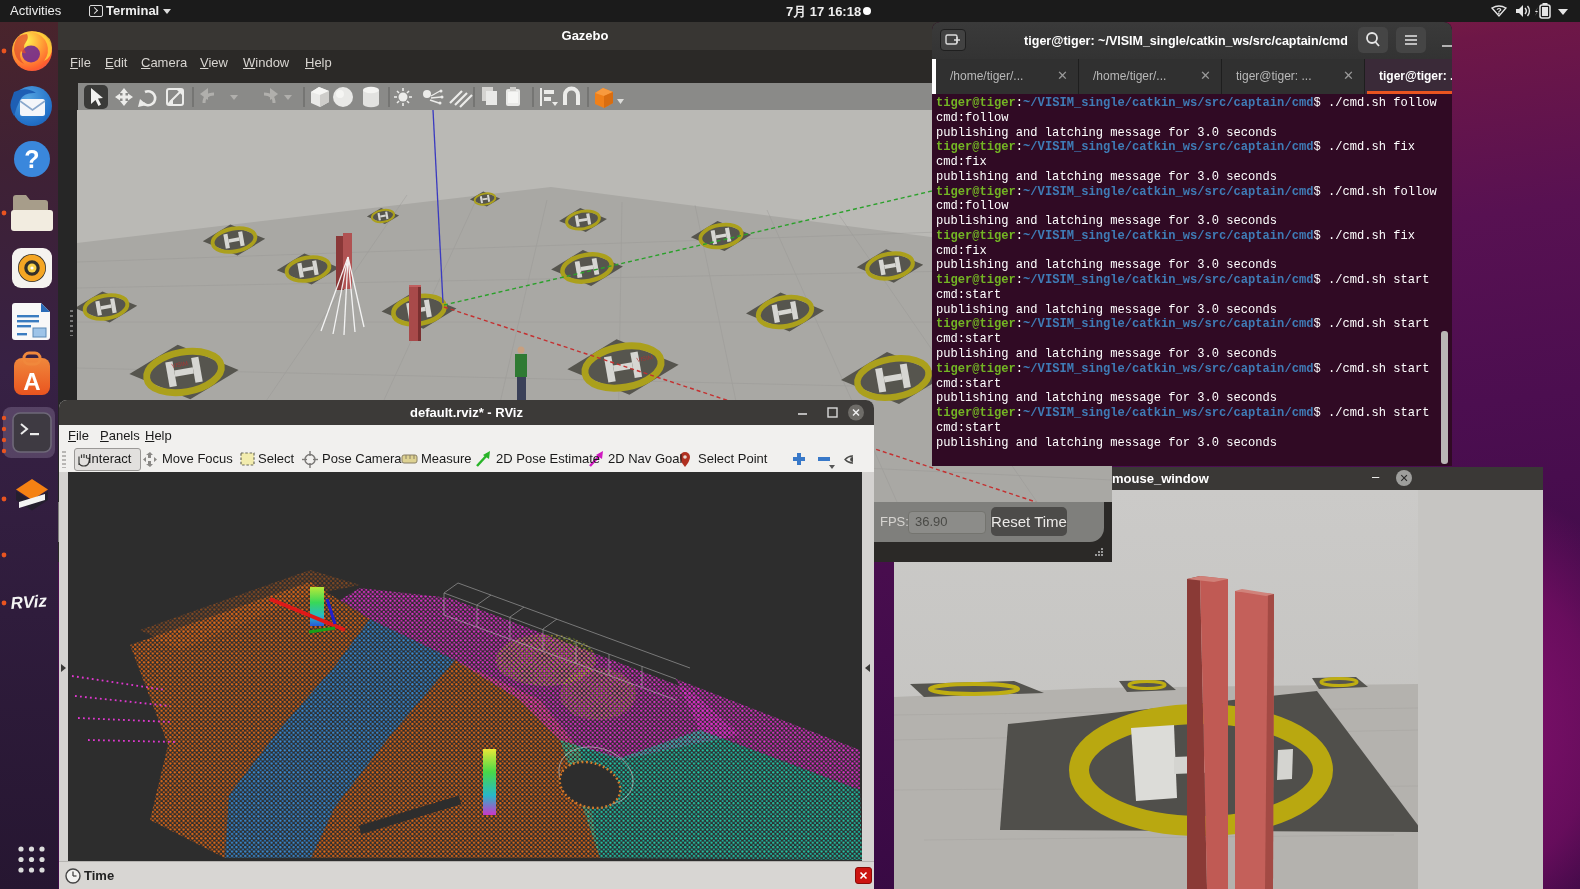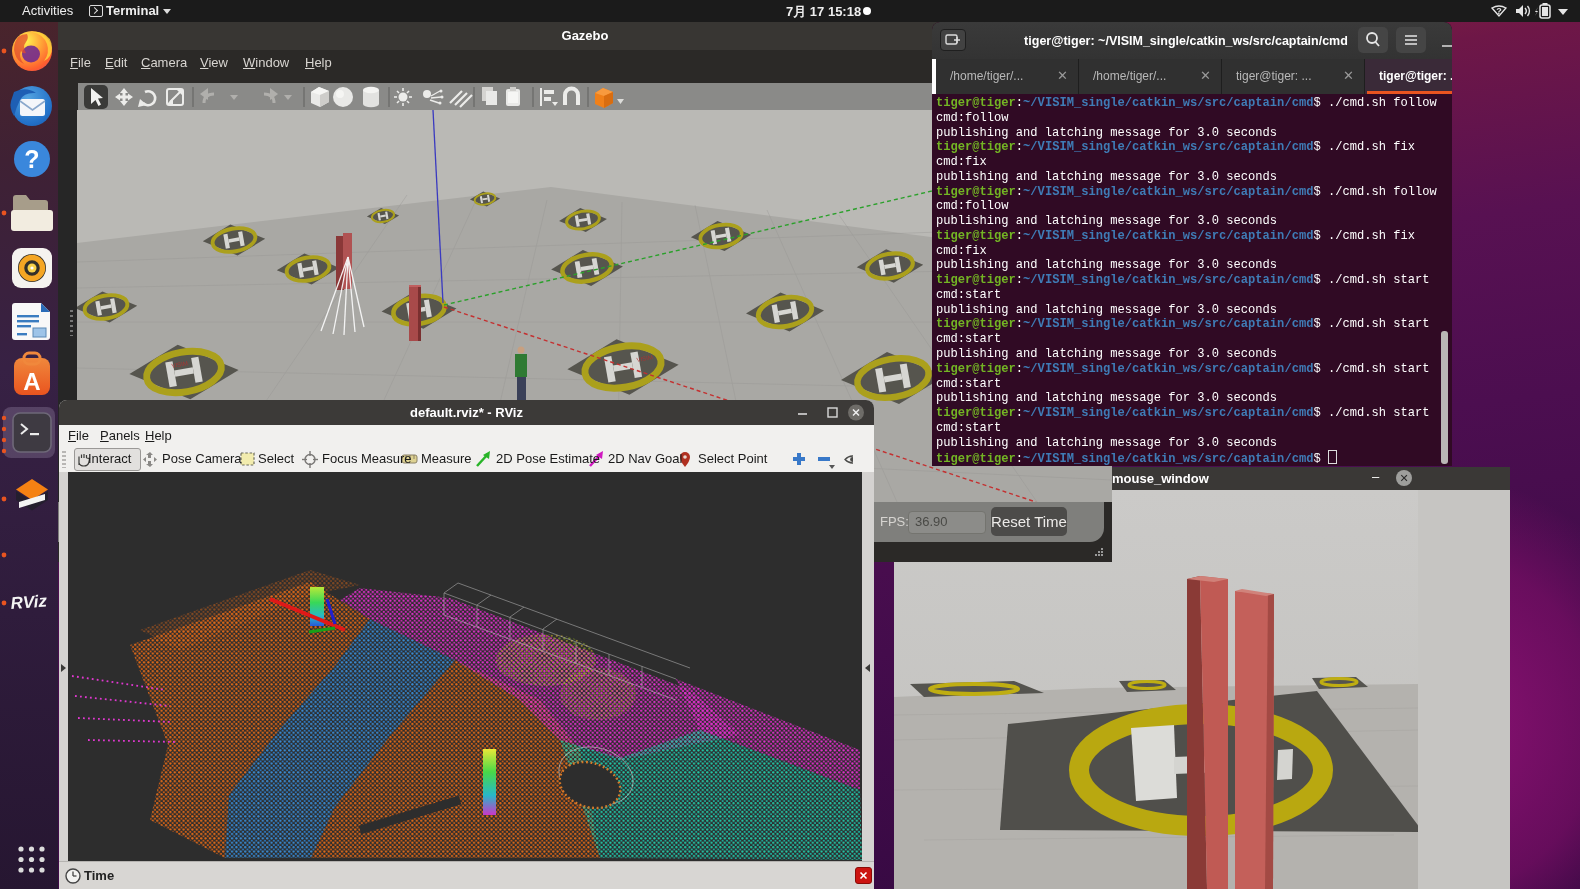--- a/index.html
+++ b/index.html
@@ -7,21 +7,21 @@
   .abs{position:absolute;}
   #screen{position:relative;width:1580px;height:889px;overflow:hidden;background:#4a0d52;}
   
   #wall{left:0;top:0;width:1580px;height:889px;
     background-image:
       radial-gradient(ellipse 300px 330px at 1448px 725px, rgba(148,18,120,.9) 0%, rgba(118,14,100,.75) 50%, rgba(0,0,0,0) 75%),
       linear-gradient(172deg,#b5342a 0%,#942639 10%,#6e1747 22%,#581152 38%,#4c0e50 55%,#440c4c 70%,#3a0a45 88%,#330940 100%);
   }
   
   #topbar{left:0;top:0;width:1580px;height:22px;background:#1b1b1b;z-index:60;color:#eee;font-size:13px;}
-  #topbar .act{left:10px;top:3px;margin-left:12px;}
+  #topbar .act{left:10px;top:3px;}
   #topbar .appname{left:106px;top:3px;font-weight:bold;}
   #topbar .clock{left:786px;top:3px;font-weight:bold;}
   .termico{left:89px;top:5px;width:12px;height:10px;border:1.4px solid #ddd;border-radius:2px;}
   .termico:before{content:"";position:absolute;left:2px;top:2px;width:4px;height:4px;border-left:1.4px solid #ddd;border-bottom:1.4px solid #ddd;transform:rotate(-135deg);}
   .caret{width:0;height:0;border-left:4px solid transparent;border-right:4px solid transparent;border-top:5px solid #ddd;}
   #topbar .c1{left:163px;top:9px;}
   .recdot{left:863px;top:7px;width:8px;height:8px;border-radius:50%;background:#fff;}
   
   #dock{left:0;top:22px;width:58px;height:867px;z-index:55;
     background:linear-gradient(180deg,#49242c 0%,#3f2134 16%,#372144 40%,#2f1c3c 68%,#261631 100%);}
@@ -59,21 +59,21 @@
   #rviz{left:59px;top:400px;width:815px;height:489px;background:#efeeec;z-index:30;border-radius:8px 8px 0 0;}
   #rv-title{position:absolute;left:0;top:0;width:100%;height:25px;background:#3c3a38;border-radius:8px 8px 0 0;
     color:#fff;font-weight:bold;font-size:13px;text-align:center;}
   #rv-menu{position:absolute;left:0;top:25px;width:100%;height:22px;background:#f1f0ee;color:#1a1a1a;font-size:13px;}
   #rv-menu span{position:absolute;top:3px;}
   #rv-menu u{text-decoration:underline;}
   #rv-toolbar{position:absolute;left:0;top:47px;width:100%;height:25px;background:#f1f0ee;border-bottom:1px solid #c9c7c5;color:#1a1a1a;font-size:13px;}
   #rv-toolbar span{position:absolute;top:4px;}
   #rv-time{position:absolute;left:0;top:461px;width:100%;height:28px;background:#d8d6d3;border-top:1px solid #b5b3b0;color:#222;font-size:13px;font-weight:bold;text-align:right;}
   
-  #mousewin{left:894px;top:467px;width:616px;height:422px;background:#c6c5c2;z-index:10;}
+  #mousewin{left:894px;top:467px;width:616px;height:422px;background:#c6c5c2;z-index:10;padding-left:33px;}
   #mw-title{position:absolute;left:0;top:0;width:100%;height:23px;background:#3a3836;color:#fff;font-weight:bold;font-size:13px;}
 </style>
 </head>
 <body>
 <div id="screen">
   <div id="wall" class="abs"></div>
 
   <div id="mousewin" class="abs">
     <div id="mw-title">
         <span style="position:absolute;left:218px;top:4px;">mouse_window</span>
@@ -378,21 +378,20 @@
         <div>publishing and latching message for 3.0 seconds</div>
         <div><span class="g">tiger@tiger</span>:<span class="b">~/VISIM_single/catkin_ws/src/captain/cmd</span>$ ./cmd.sh start</div>
         <div>cmd:start</div>
         <div>publishing and latching message for 3.0 seconds</div>
         <div><span class="g">tiger@tiger</span>:<span class="b">~/VISIM_single/catkin_ws/src/captain/cmd</span>$ ./cmd.sh start</div>
         <div>cmd:start</div>
         <div>publishing and latching message for 3.0 seconds</div>
         <div><span class="g">tiger@tiger</span>:<span class="b">~/VISIM_single/catkin_ws/src/captain/cmd</span>$ ./cmd.sh start</div>
         <div>cmd:start</div>
         <div>publishing and latching message for 3.0 seconds</div>
-        <div><span class="g">tiger@tiger</span>:<span class="b">~/VISIM_single/catkin_ws/src/captain/cmd</span>$ <span class="cursorbox"></span></div>
       </div>
     <div id="term-scroll"></div>
   </div>
 
   <div id="rviz" class="abs">
     <div id="rv-title"><span style="position:relative;top:5px;">default.rviz* - RViz</span>
       <svg width="80" height="25" style="position:absolute;right:4px;top:0;">
         <line x1="8" y1="14" x2="17" y2="14" stroke="#d9d9d9" stroke-width="1.6"></line>
         <rect x="38" y="8" width="9" height="9" fill="none" stroke="#d9d9d9" stroke-width="1.4"></rect>
         <circle cx="66" cy="12.5" r="8" fill="#6e6c68"></circle>
@@ -439,23 +438,23 @@
         <g fill="#3878c8">
             <rect x="734" y="10" width="12" height="4"></rect>
             <rect x="738" y="6" width="4" height="12"></rect>
           </g>
         <rect x="759" y="10" width="12" height="4" fill="#3878c8"></rect>
         <polygon points="770,18 776,18 773,22" fill="#555"></polygon>
         <path d="M786,12.5 q7,-7 15,0 q-8,7 -15,0 Z" fill="none" stroke="#4a4a48" stroke-width="1.3"></path>
         <circle cx="793.5" cy="12.5" r="2.4" fill="#4a4a48"></circle>
       </svg>
       <span style="left:29px;">Interact</span>
-      <span style="left:103px;">Pose Camera</span>
+      <span style="left:103px;">Move Focus</span>
       <span style="left:199px;">Select</span>
-      <span style="left:263px;">Focus Measure</span>
+      <span style="left:263px;">Pose Camera</span>
       <span style="left:362px;">Measure</span>
       <span style="left:437px;">2D Pose Estimate</span>
       <span style="left:549px;">2D Nav Goal</span>
       <span style="left:639px;">Select Point</span>
     </div>
     <div style="position:absolute;left:0;top:72px;width:9px;height:389px;background:#d4d2d0;">
       <div style="position:absolute;left:2px;top:192px;width:0;height:0;border-top:4px solid transparent;border-bottom:4px solid transparent;border-left:5px solid #3a3a38;"></div>
     </div>
     <div style="position:absolute;left:803px;top:72px;width:12px;height:389px;background:#d4d2d0;">
       <div style="position:absolute;left:3px;top:192px;width:0;height:0;border-top:4px solid transparent;border-bottom:4px solid transparent;border-right:5px solid #3a3a38;"></div>
@@ -645,21 +644,21 @@
           <circle cx="31.5" cy="848" r="2.6"></circle>
           <circle cx="42" cy="848" r="2.6"></circle>
     </g>
   </svg>
   </div>
   <div id="topbar" class="abs">
     <span class="act abs">Activities</span>
     <div class="termico abs"></div>
     <span class="appname abs">Terminal</span>
     <div class="caret abs c1"></div>
-    <span class="clock abs">7月 17  15:18</span>
+    <span class="clock abs">7月 17  16:18</span>
     <div class="recdot abs"></div>
     <svg width="86" height="22" style="position:absolute;left:1488px;top:0;">
       <g stroke="#e6e6e6" fill="none" stroke-width="1.4">
         <path d="M4,8 L11,16 L18,8 Q11,4 4,8 Z"></path>
       </g>
       <text x="11" y="14" text-anchor="middle" font-size="9" font-weight="bold" fill="#e6e6e6">?</text>
       <g fill="#e6e6e6">
         <polygon points="28,9 31,9 35,5 35,17 31,13 28,13"></polygon>
         <path d="M37,8 a4.5,4.5 0 0 1 0,6" stroke="#e6e6e6" stroke-width="1.4" fill="none"></path>
         <path d="M39.5,6 a7.5,7.5 0 0 1 0,10" stroke="#e6e6e6" stroke-width="1.4" fill="none"></path>

